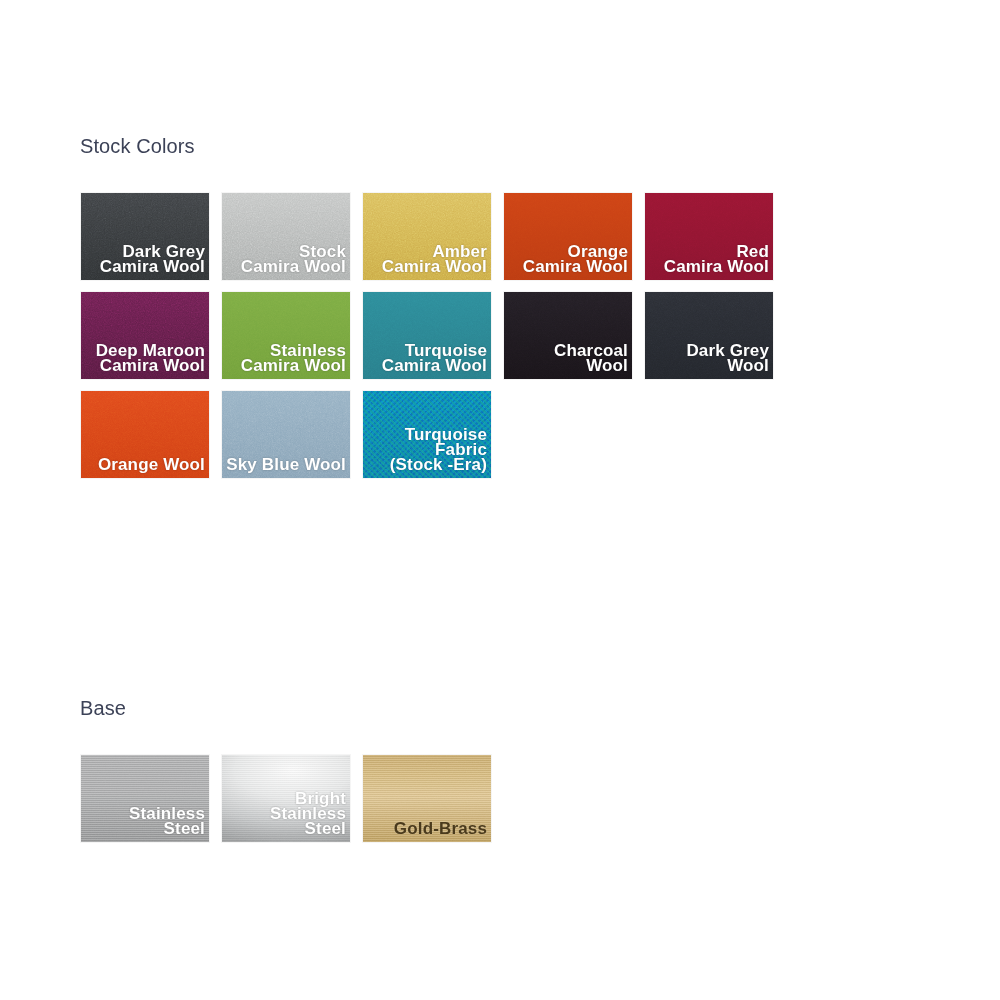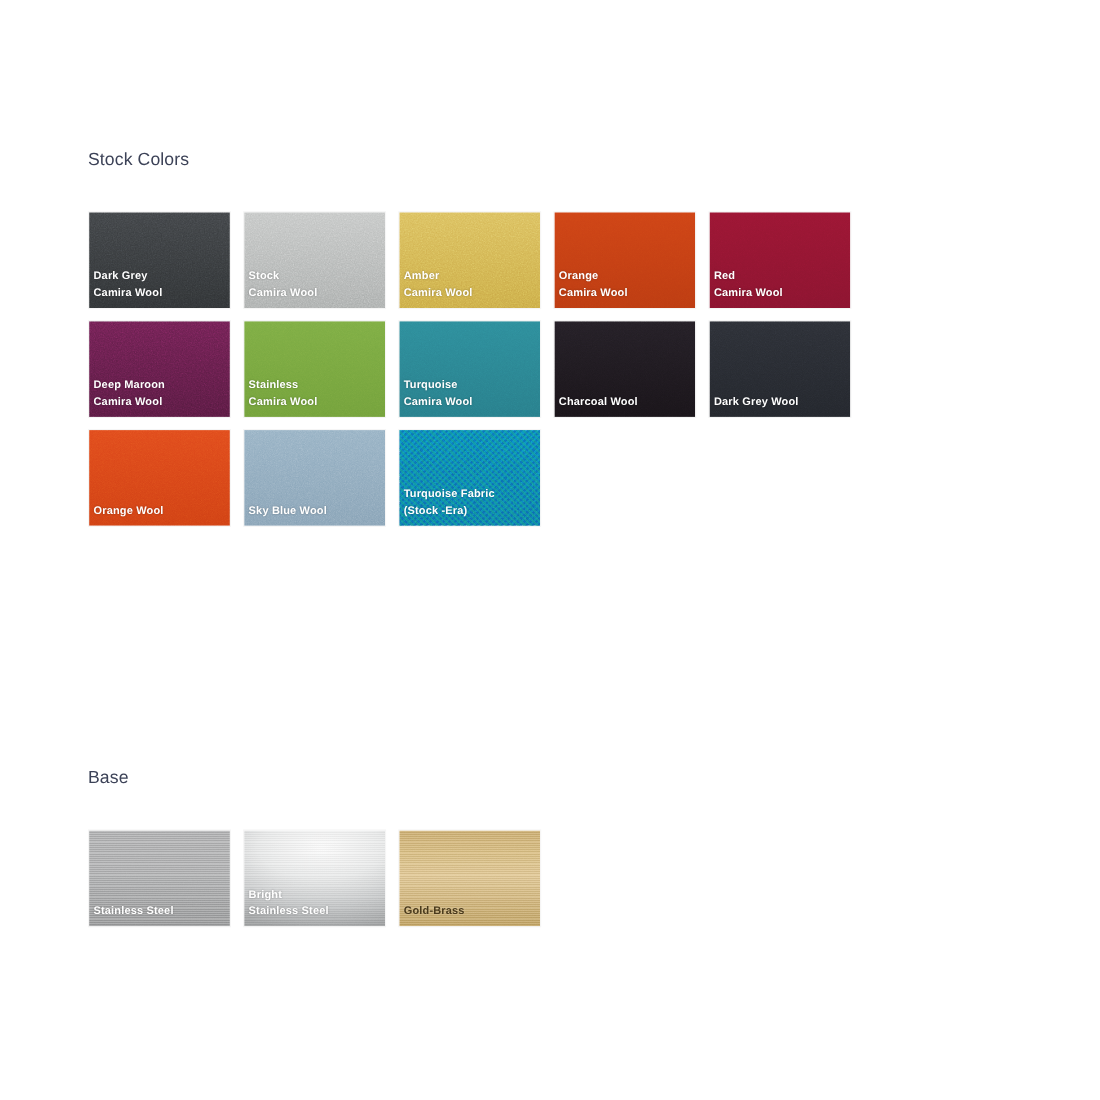--- a/index.html
+++ b/index.html
@@ -25,21 +25,21 @@
 
   
   .section {
     position: absolute;
     left: 80px;
   }
   #section-stock { top: 132px; }
   #section-base  { top: 694px; }
 
   .section-title {
-    font-size: 16px;
+    font-size: 20px;
     font-weight: 400;
     color: #3c4257;
     letter-spacing: 0.1px;
     line-height: 28px;
     margin: 0 0 32px 0;
     white-space: nowrap;
   }
 
   
   .swatch-grid {
@@ -67,22 +67,22 @@
     left: -20%; top: -20%;
     width: 140%; height: 140%;
     opacity: 0.30;
     mix-blend-mode: overlay;
     pointer-events: none;
   }
   .swatch-label {
     position: absolute;
     left: 0; right: 0;
     bottom: 6px;
-    text-align: left;
-    font-size: 10px;
+    text-align: right;
+    font-size: 17px;
     font-weight: bold;
     line-height: 15px;
     color: #ffffff;
     letter-spacing: 0.15px;
     padding: 0 4px;
     text-shadow: 0 0 2px rgba(0,0,0,0.30);
   }
   .swatch-label.dark {
     color: #4a3a1c;
     text-shadow: 0 0 2px rgba(255,255,255,0.25);

